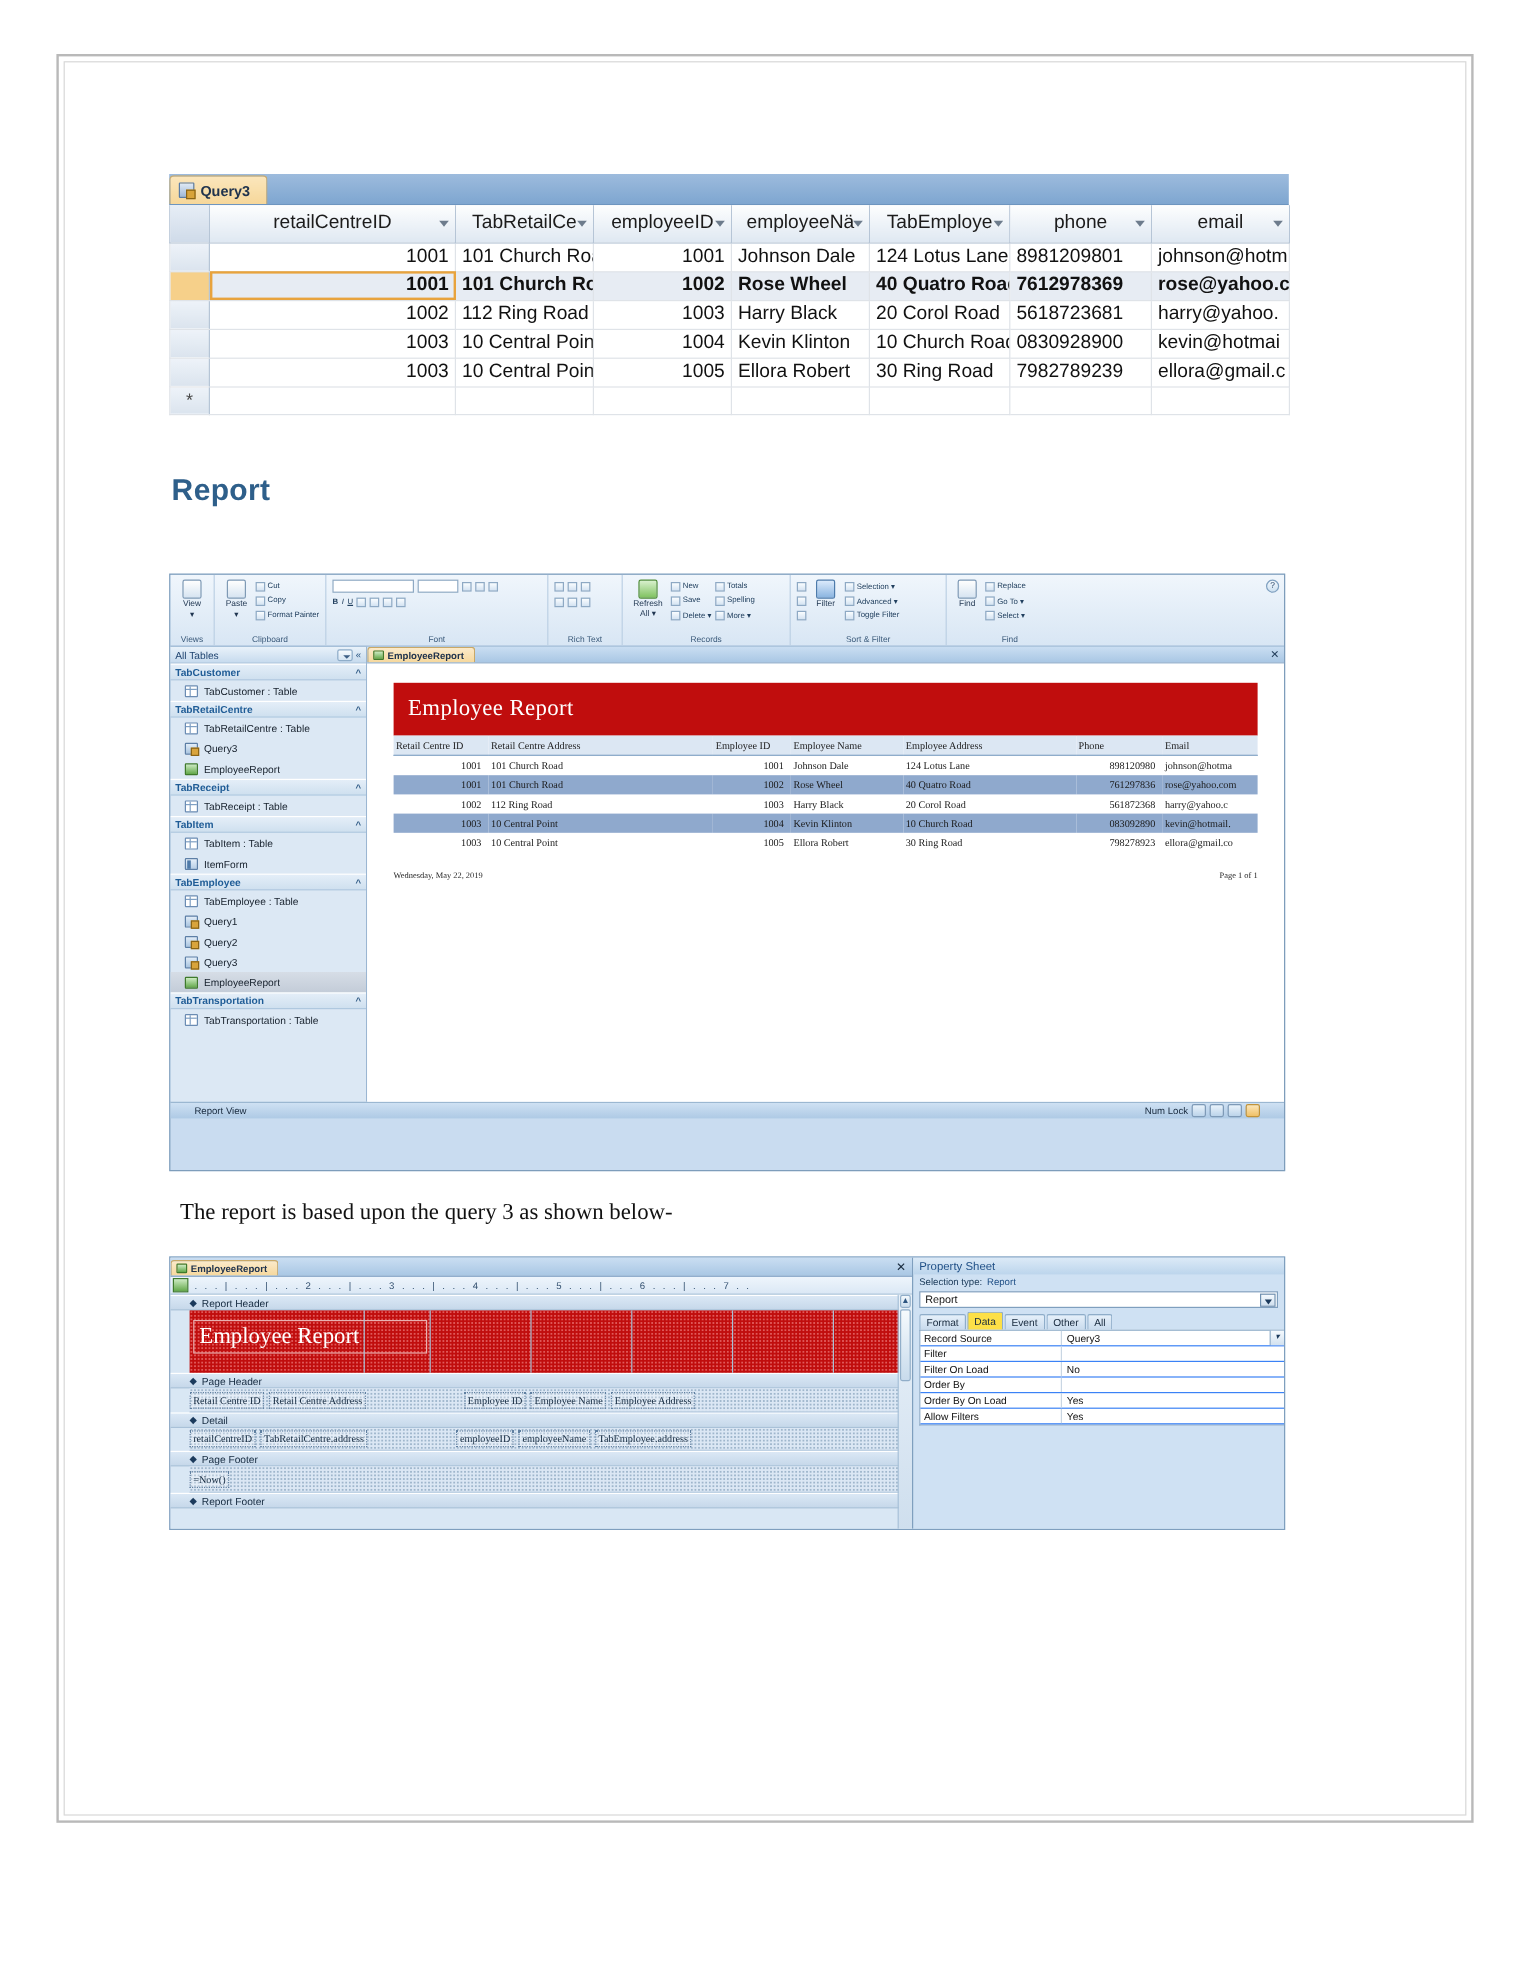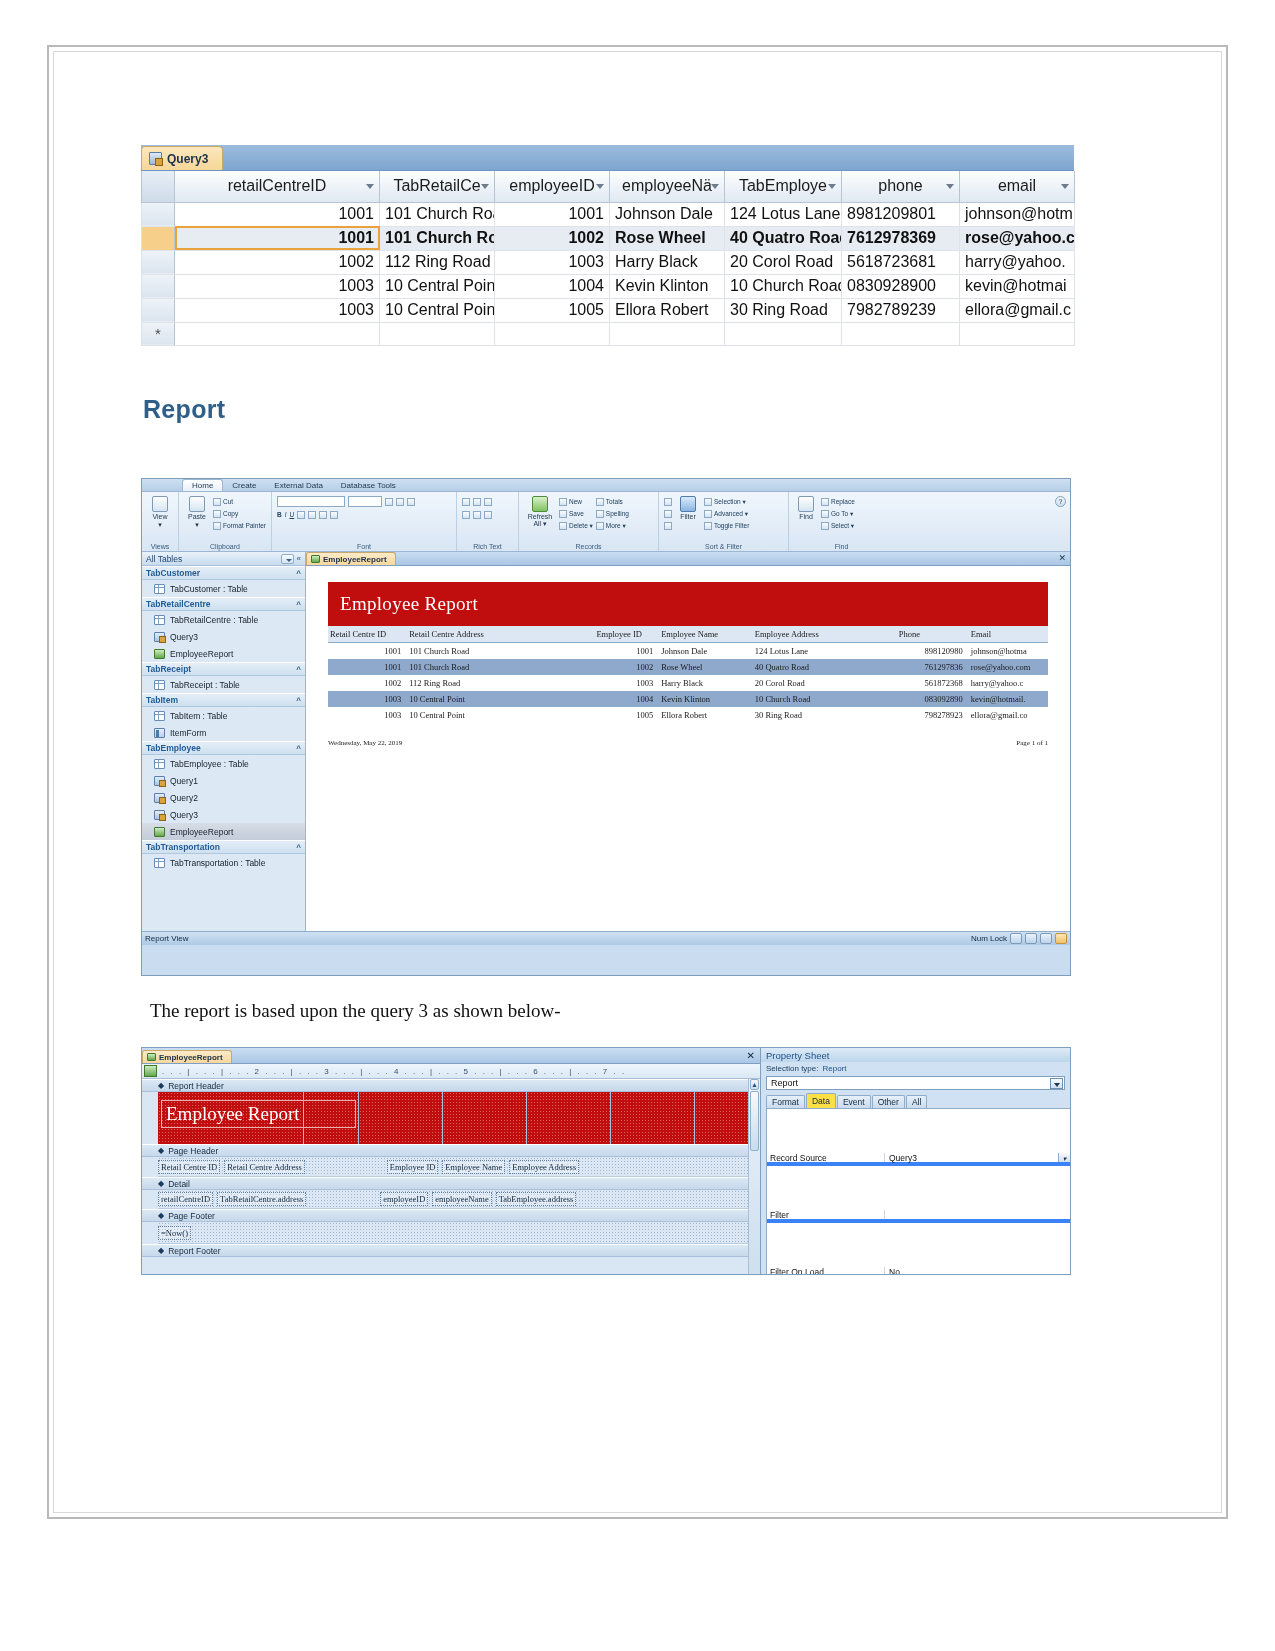--- a/index.html
+++ b/index.html
@@ -235,21 +235,21 @@
   .rep-table td{ font-size:8.5px; color:#1a1a1a; padding:3px 2px; }
   .rep-table tr.alt td{ background:#8fa9cd; }
   .rep-table td.num{ text-align:right; padding-right:6px; }
   .rep-footer{
     display:flex; justify-content:space-between; margin-top:16px;
     font-family:"Liberation Serif", serif; font-size:7px; color:#1b1b1b;
   }
   .aw-status{
     height:14px; background:linear-gradient(#cfe1f3,#aecae5);
     border-top:1px solid #8fadc9; display:flex; align-items:center;
-    padding:0 3px; font-size:8px; color:#1d3busy; color:#1d3busy; color:#1d3busy;
+    padding:0 20px; font-size:8px; color:#1d3busy; color:#1d3busy; color:#1d3busy;
   }
   .aw-status{ color:#1c3busy; color:#1b3busy; color:#1b3busy; color:#1b3busy; }
   .aw-status .st-left{ color:#16283c; }
   .aw-status .st-right{ margin-left:auto; display:flex; align-items:center; gap:3px; color:#16283c;}
   .vbtn{
     width:12px;height:11px;border:1px solid #7e9ab7;border-radius:2px;
     background:linear-gradient(#eaf3fb,#bcd4ea); display:block;
   }
   .vbtn.on{ background:linear-gradient(#fce6b8,#f2c濃); background:linear-gradient(#fce6b8,#f0c168); border-color:#c29338;}
 
@@ -346,21 +346,21 @@
     content:""; position:absolute; left:3px; top:4px;
     border-left:3px solid transparent;border-right:3px solid transparent;border-top:4px solid #1b3a5c;
   }
   .ps-tabs{ display:flex; gap:1px; margin:3px 5px 0; align-items:flex-end; }
   .ps-tab{
     font-size:8.5px; padding:1px 5px; border:1px solid #8fadc9; border-bottom:none;
     background:linear-gradient(#e6f0fa,#c9dbed); color:#16283c; border-radius:2px 2px 0 0;
   }
   .ps-tab.active{ background:#fde047; padding:2px 5px 2px; font-weight:normal;}
   .ps-rows{ margin:0 0 0 5px; background:#fff; border:1px solid #8fadc9; border-right:none;}
-  .ps-row{ display:flex; height:13px; border-bottom:4px solid #3b82f6; font-size:8.5px; color:#111;margin-top:44px;}
+  .ps-row{ display:flex; height:13px; border-bottom:1px solid #3b82f6; font-size:8.5px; color:#111;}
   .ps-row .k{ width:118px; padding-left:3px; display:flex; align-items:center; border-right:1px solid #c9d6e3;}
   .ps-row .v{ flex:1; padding-left:4px; display:flex; align-items:center; position:relative;}
   .ps-row.first .v .builder{
     position:absolute; right:0; top:0; bottom:0; width:12px;
     border-left:1px solid #8fadc9; background:linear-gradient(#f5fafe,#d2e1ef);
     font-size:7px; text-align:center; line-height:12px; color:#1b3a5c;
   }
   .dw-close{ position:absolute; right:5px; top:2px; font-size:10px; color:#173busy; color:#163busy; color:#16283c;}
 </style>
 </head>
@@ -461,26 +461,20 @@
       </tr>
     </tbody>
   </table>
 </div>
 
 <div class="report-heading">Report</div>
 <div class="caption-line">The report is based upon the query 3 as shown below-</div>
 
 <div class="access-win">
 
-  <div class="aw-menubar">
-    <span class="active">Home</span>
-    <span>Create</span>
-    <span>External Data</span>
-    <span>Database Tools</span>
-  </div>
 
   <div class="aw-ribbon">
     <div class="rgroup">
       <div class="gbody">
         <div class="btn-big">
           <span class="gl-box"></span>
           <span>View</span>
           <span>▾</span>
         </div>
       </div>

